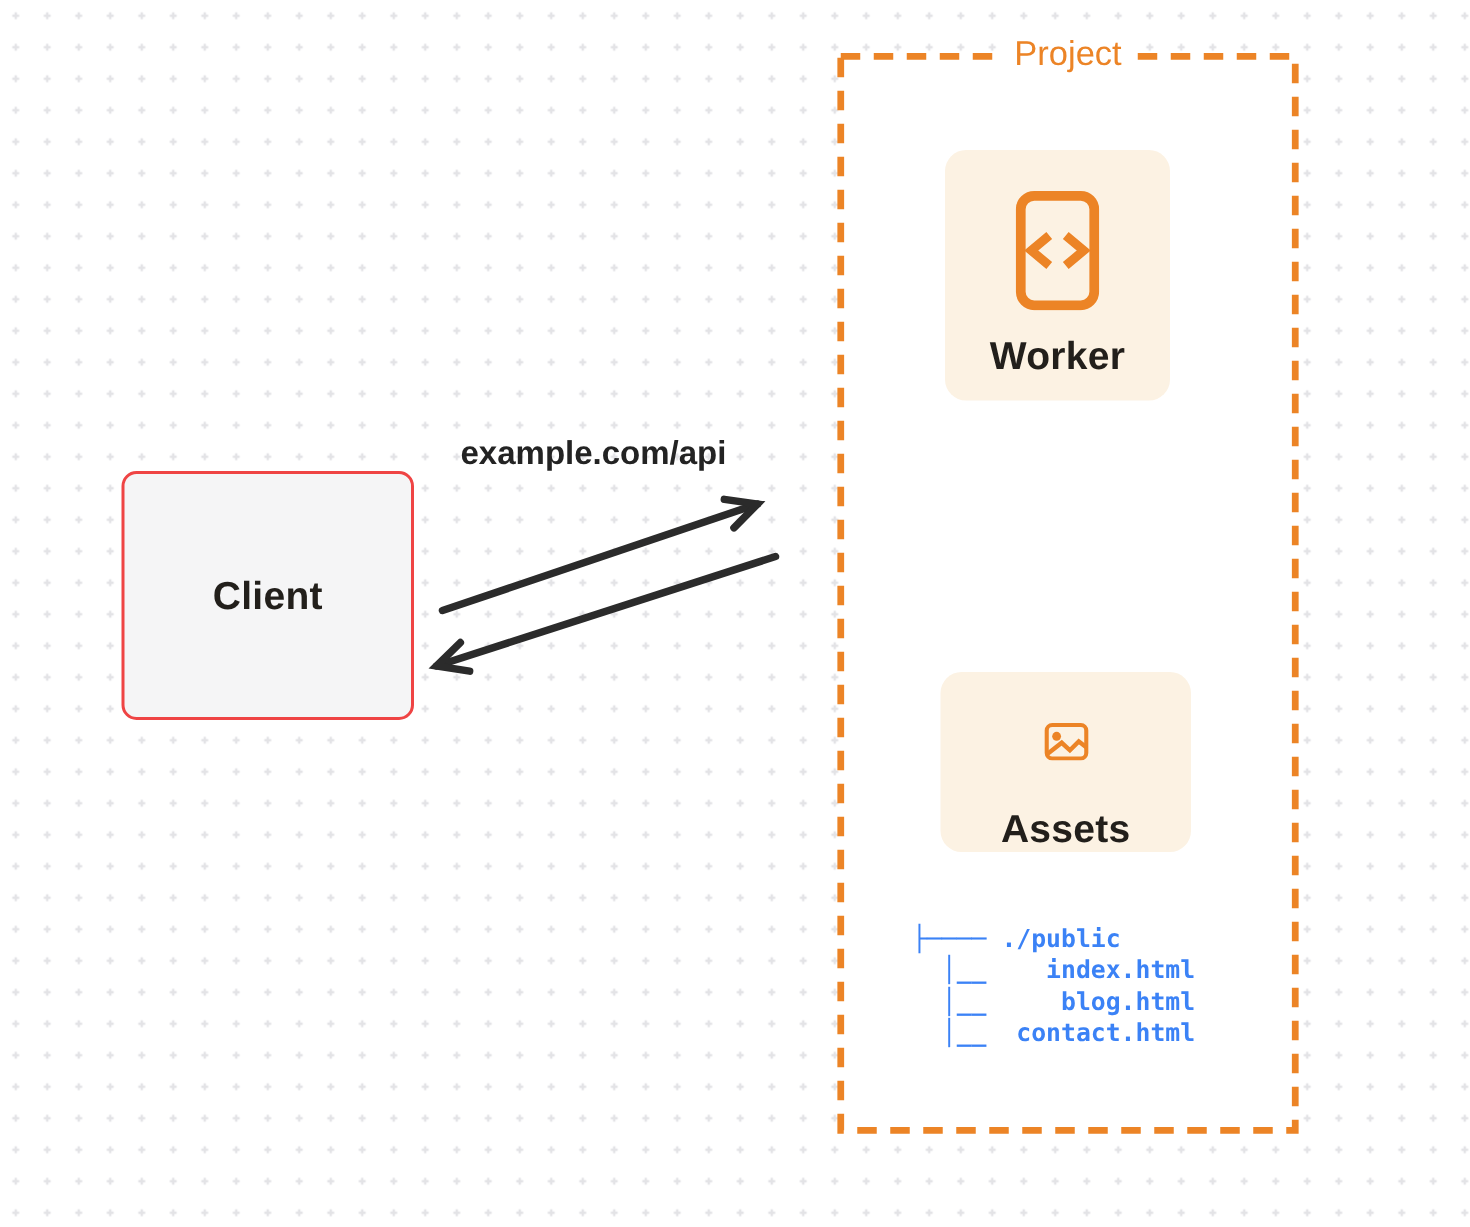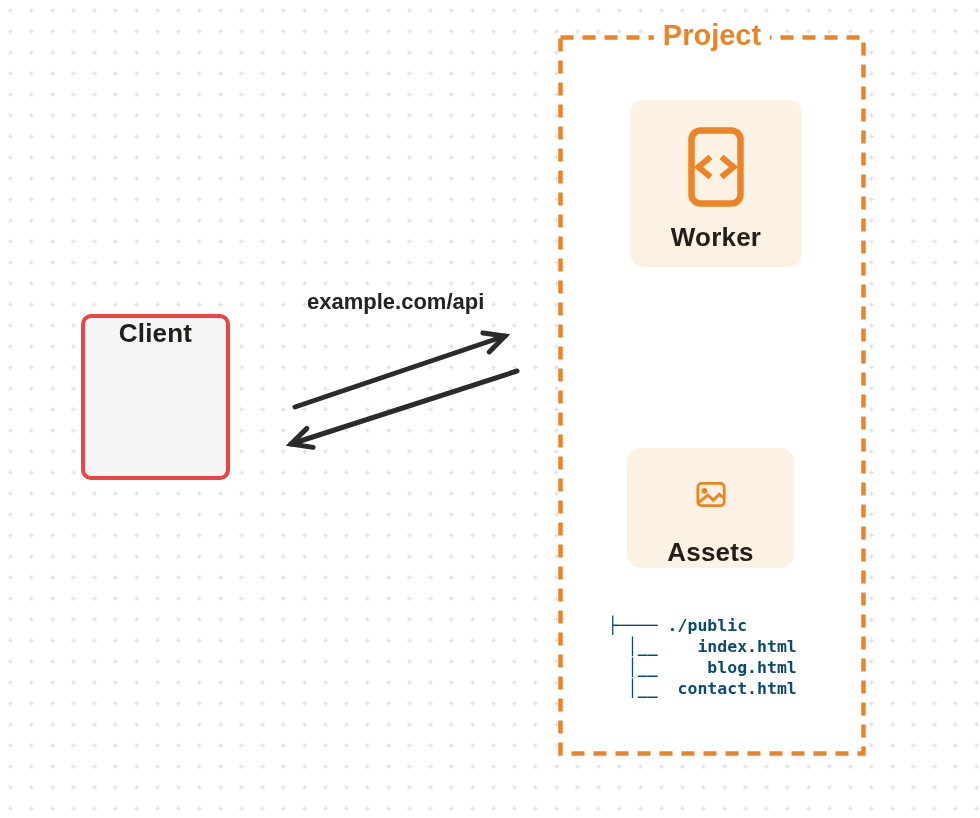--- a/index.html
+++ b/index.html
@@ -13,26 +13,26 @@
   }
   .dots-bg {
     position: absolute;
     inset: 0;
     z-index: 0;
   }
   
   .client-card {
     position: absolute;
     left: 81px; top: 314px;
-    width: 149px; height: 166px;
+    width: 195px; height: 166px;
     background: #f5f5f6;
-    border: 4px solid #ef4444;
+    border: 2px solid #ef4444;
     border-radius: 10px;
     display: flex;
-    align-items: flex-start;
+    align-items: center;
     justify-content: center;
     z-index: 2;
     box-sizing: border-box;
   }
   .node-label {
     font-weight: bold;
     font-size: 26px;
     color: #221f1b;
     letter-spacing: 0.2px;
   }
@@ -61,51 +61,51 @@
     z-index: 1;
   }
   .project-border { position: absolute; inset: 0; }
   .project-label {
     position: absolute;
     top: -15px;
     left: 50%;
     transform: translateX(-50%);
     background: #ffffff;
     padding: 0 9px;
-    font-weight: bold;
-    font-size: 29px;
+    font-weight: normal;
+    font-size: 23px;
     color: #ec8426;
     line-height: 30px;
     z-index: 3;
     white-space: nowrap;
   }
   .inner-card {
     position: absolute;
     background: #fcf2e3;
     border-radius: 14px;
     display: flex;
     flex-direction: column;
     align-items: center;
     z-index: 2;
     box-sizing: border-box;
   }
-  .worker-card { left: 72px; top: 65px;  width: 172px; height: 167px; padding-top: 27px; text-align: center; }
+  .worker-card { left: 72px; top: 65px;  width: 150px; height: 167px; padding-top: 27px; text-align: center; }
   .assets-card { left: 69px; top: 413px; width: 167px; height: 120px; padding-top: 34px; }
   .worker-card .node-label { margin-top: 15px; }
   .assets-card .node-label { margin-top: 30px; }
   
   .file-tree {
     position: absolute;
     left: 50px; top: 580px;
     margin: 0;
     font-family: "DejaVu Sans Mono", monospace;
     font-weight: bold;
     font-size: 16.5px;
     line-height: 21px;
-    color: #0c4a6e;
+    color: #3b82f6;
     z-index: 2;
     white-space: pre;
   }
 </style>
 </head>
 <body>
 
 <div class="canvas">
 
   <svg class="dots-bg" width="980" height="818" xmlns="http://www.w3.org/2000/svg" aria-hidden="true">

